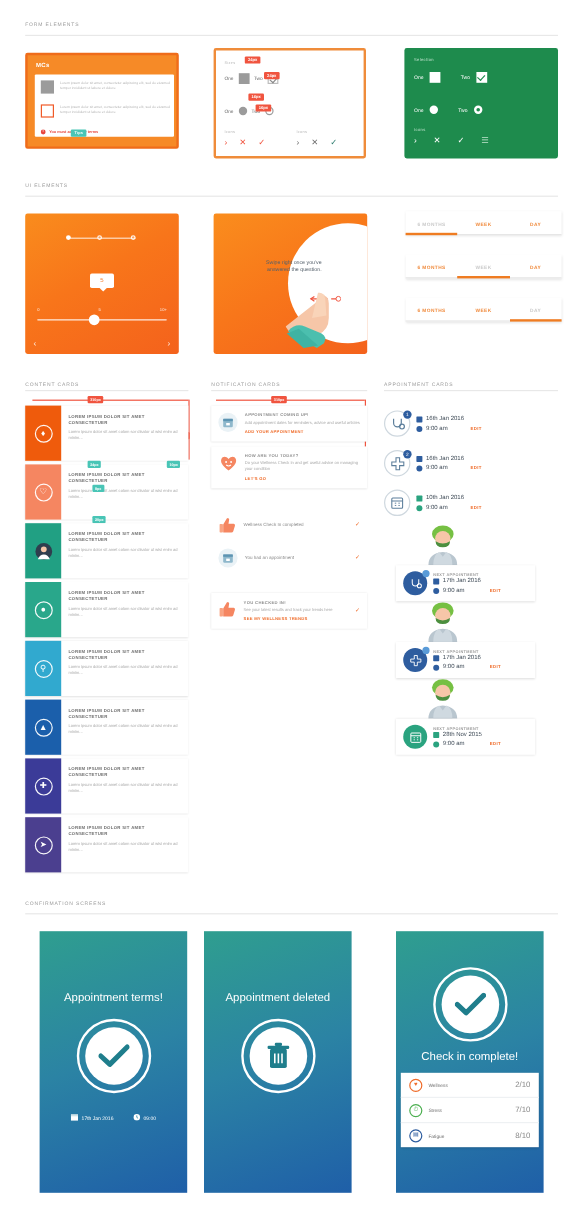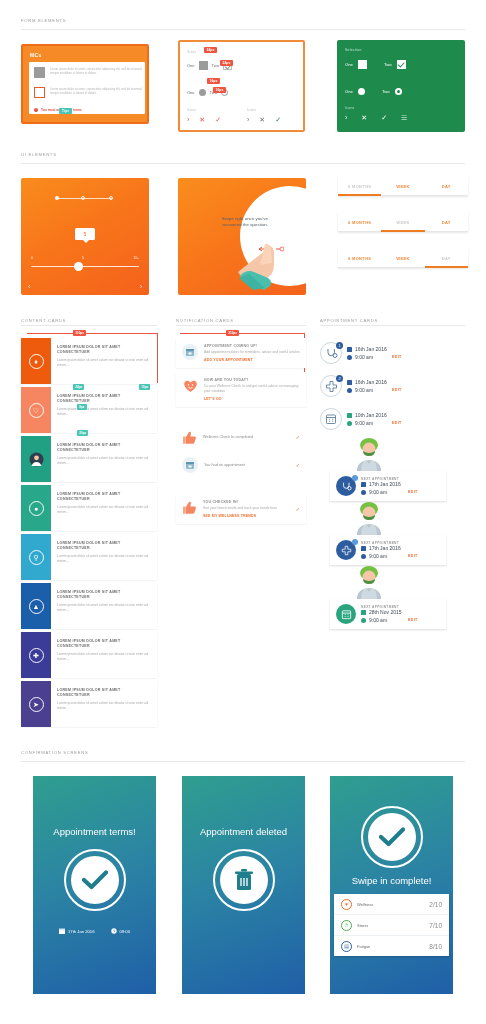--- a/index.html
+++ b/index.html
@@ -701,21 +701,21 @@
         <span style="display:flex;align-items:center;gap:3px;">
           <svg width="6" height="6" viewBox="0 0 8 8">
               <circle cx="4" cy="4" r="3.6" fill="#fff"></circle>
               <path d="M4 2 v2.2 l1.4 1" stroke="#2b83a4" stroke-width=".9" fill="none"></path>
             </svg>
           <span>09:00</span>
         </span>
       </div>
     </div>
 
-    <div class="screen" style="left:182px;top:0;">
+    <div class="screen" style="left:170px;top:0;">
       <div class="conf-title" style="top:50px;">Appointment deleted</div>
       <div class="big-ring" style="left:30.5px;top:73px;">
         <div class="inner-circ">
           <svg width="22" height="24" viewBox="0 0 22 24">
             <rect x="4" y="6" width="14" height="16" rx="1.5" fill="#1f7e8c"></rect>
             <rect x="2" y="3.5" width="18" height="2.6" rx="1" fill="#1f7e8c"></rect>
             <rect x="8" y="1" width="6" height="2.6" rx="1" fill="#1f7e8c"></rect>
             <path d="M8 10 v8 M11 10 v8 M14 10 v8" stroke="#fff" stroke-width="1.3"></path>
           </svg>
         </div>
@@ -723,21 +723,21 @@
     </div>
 
     <div class="screen" style="left:330px;top:0;">
       <div class="big-ring" style="left:30.5px;top:30px;">
         <div class="inner-circ">
           <svg width="26" height="20" viewBox="0 0 26 20">
               <path d="M2 10 L9.5 17 L24 2.5" stroke="#1f7e8c" stroke-width="4.2" fill="none" stroke-linecap="round" stroke-linejoin="round"></path>
             </svg>
         </div>
       </div>
-      <div class="conf-title" style="top:99px;">Swipe in complete!</div>
+      <div class="conf-title" style="top:99px;">Check in complete!</div>
       <div class="scorebox" style="top:118px;">
         <div class="scorerow">
           <span class="s-ico" style="border-color:#ef6c2a;color:#ef6c2a;">♥</span>
           <span class="s-name">Wellness</span>
           <span class="s-val">2/10</span>
         </div>
         <div class="scorerow">
           <span class="s-ico" style="border-color:#4caf50;color:#4caf50;">⏱</span>
           <span class="s-name">Stress</span>
           <span class="s-val">7/10</span>

